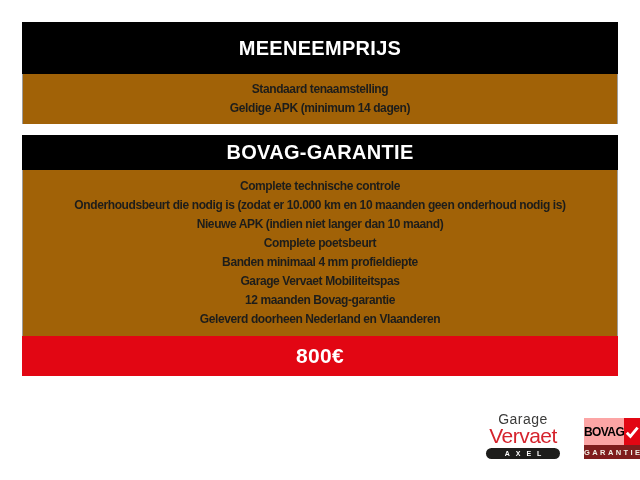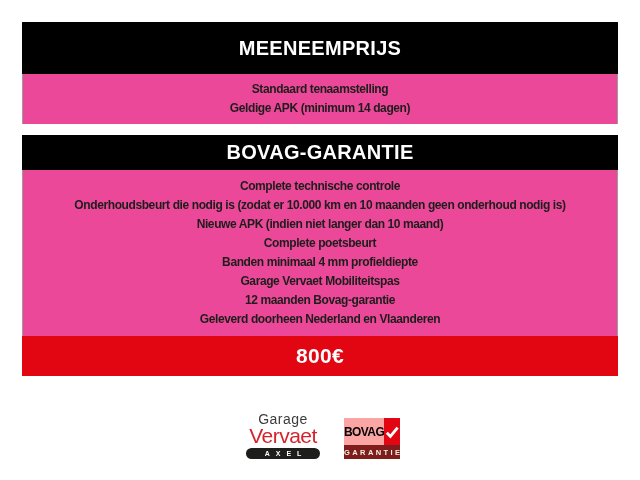--- a/index.html
+++ b/index.html
@@ -30,21 +30,21 @@
   }
   .bar-black { background: #000000; }
   .bar-red   { background: #e20613; }
   .h-header1 { height: 52px; }
   .h-banner1 { height: 38px; }
   .h-header2 { height: 35px; }
   .h-banner2 { height: 40px; font-size: 21px; }
   .body {
     border-left: 1px solid #9d9d9c;
     border-right: 1px solid #9d9d9c;
-    background: #ec4899;
+    background: #a16207;
     text-align: center;
   }
   .body-1 { padding: 6px 0; }
   .body-2 { padding: 7px 0; }
   .line {
     font-size: 12px;
     font-weight: bold;
     color: #1d1d1b;
     line-height: 19px;
     letter-spacing: -0.4px;
@@ -53,21 +53,21 @@
   .gap { height: 11px; }
 
   
   .footer {
     position: absolute;
     left: 0;
     top: 398px;
     width: 640px;
     height: 62px;
     display: flex;
-    justify-content: center;
+    justify-content: flex-end;
     align-items: flex-end;
     gap: 18px;
     padding-bottom: 0;
   }
   .vervaet-logo {
     width: 86px;
     text-align: center;
     padding-bottom: 1px;
   }
   .vervaet-line1 {

